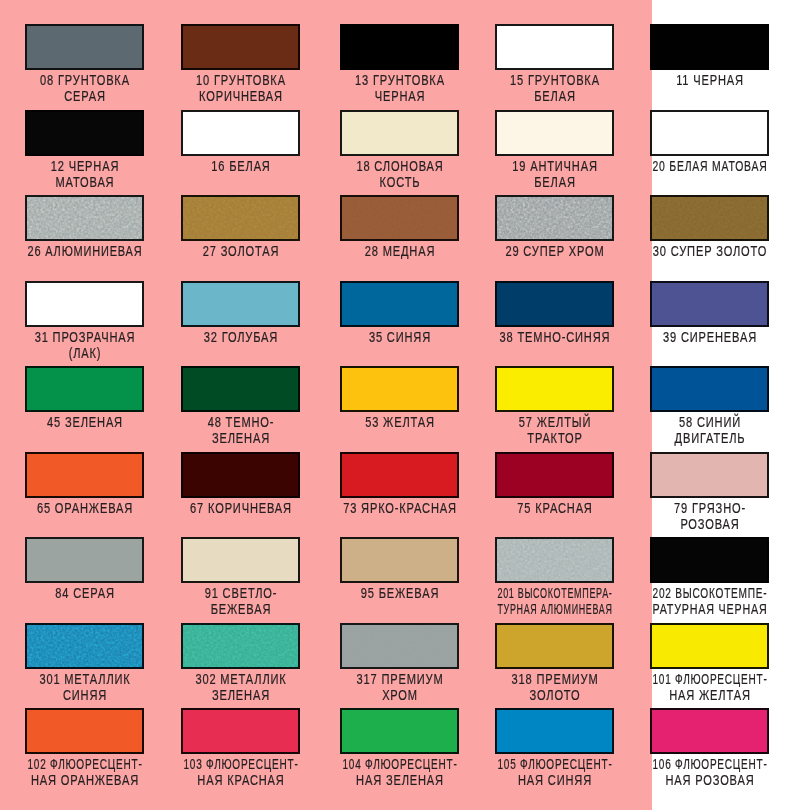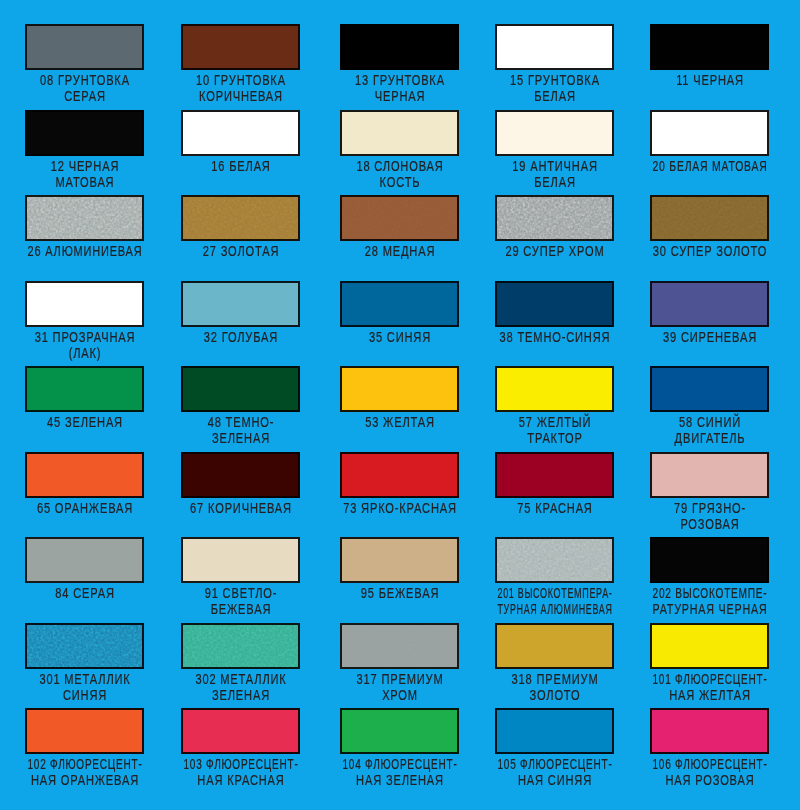--- a/index.html
+++ b/index.html
@@ -9,23 +9,23 @@
     background: #ffffff;
   }
   body {
     width: 800px;
     height: 810px;
     font-family: "Liberation Sans", sans-serif;
     overflow: hidden;
   }
   #sheet {
     position: relative;
-    width: 800px;
+    width: 652px;
     height: 810px;
-    background: #0ea5e9;
+    background: #fca5a5;
   }
   .cell { position: absolute; }
   .chip {
     position: absolute;
     left: 0;
     top: 0;
     width: 115px;
     height: 42px;
     border: 2px solid #111111;
   }

